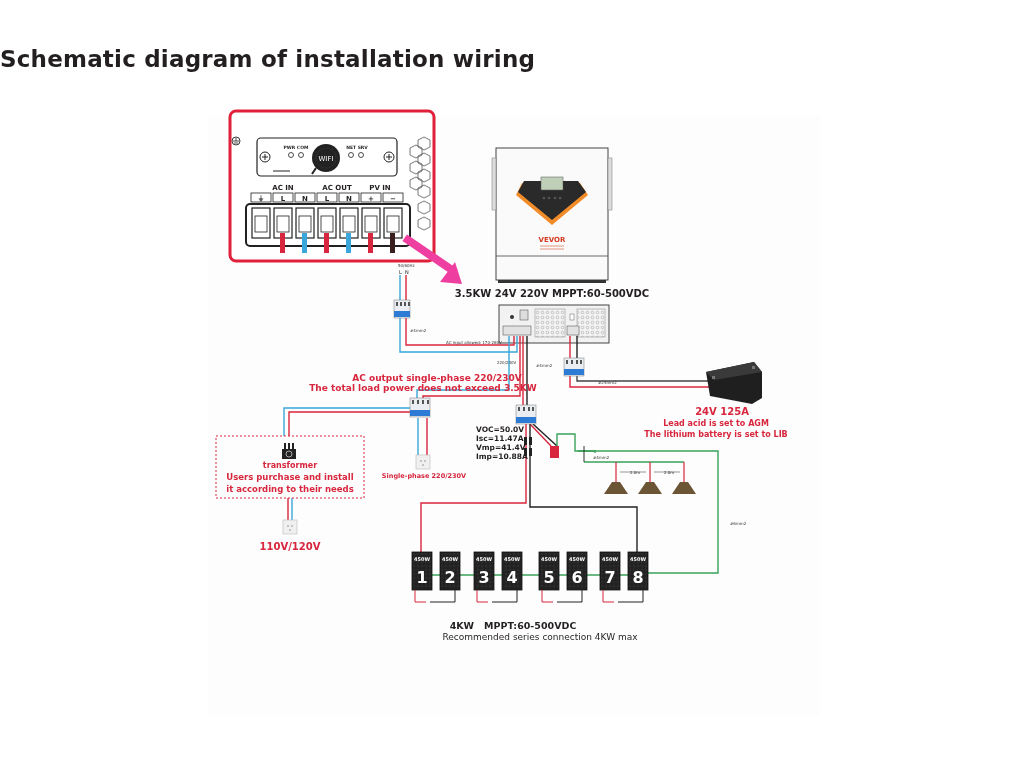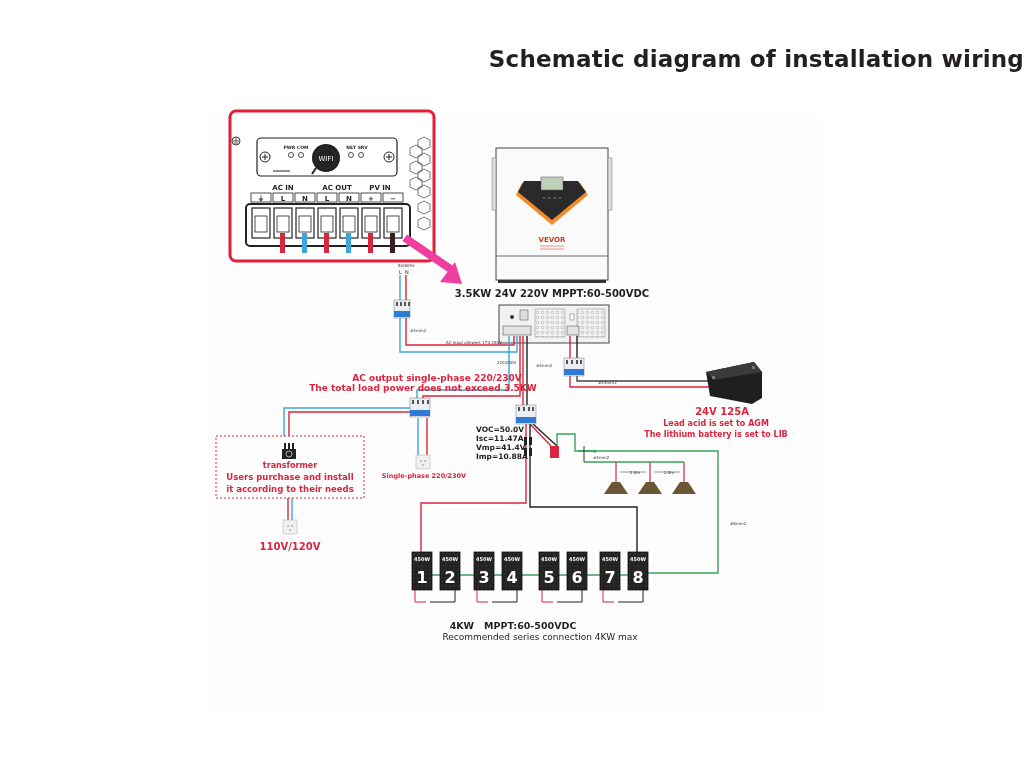--- a/index.html
+++ b/index.html
@@ -1,17 +1,17 @@
 <!DOCTYPE html>
 <html><head>
 <meta charset="utf-8">
 <style>
   html, body { margin: 0; padding: 0; background: #ffffff; }
   body { width: 1024px; height: 768px; position: relative; overflow: hidden; font-family: "DejaVu Sans", sans-serif; }
-  #page-title { position: absolute; left: 0; top: 46px; width: 1024px; text-align: right;
+  #page-title { position: absolute; left: 0; top: 46px; width: 1024px; text-align: left;
     font-family: "DejaVu Sans", sans-serif; font-weight: bold; font-size: 23px; color: #231f20; letter-spacing: 0.2px; }
   #panel-bg { position: absolute; left: 208px; top: 115px; width: 612px; height: 600px; background: #fdfdfd; }
   svg#diagram { position: absolute; left: 0; top: 0; }
   .lbl-red { fill: #d7263d; font-weight: bold; font-family: "DejaVu Sans", sans-serif; }
   .lbl-dark { fill: #231f20; font-weight: bold; font-family: "DejaVu Sans", sans-serif; }
   .lbl-dark-n { fill: #231f20; font-family: "DejaVu Sans", sans-serif; }
   .tiny { fill: #333; font-size: 4px; font-family: "DejaVu Sans", sans-serif; }
 </style>
 </head>
 <body>

